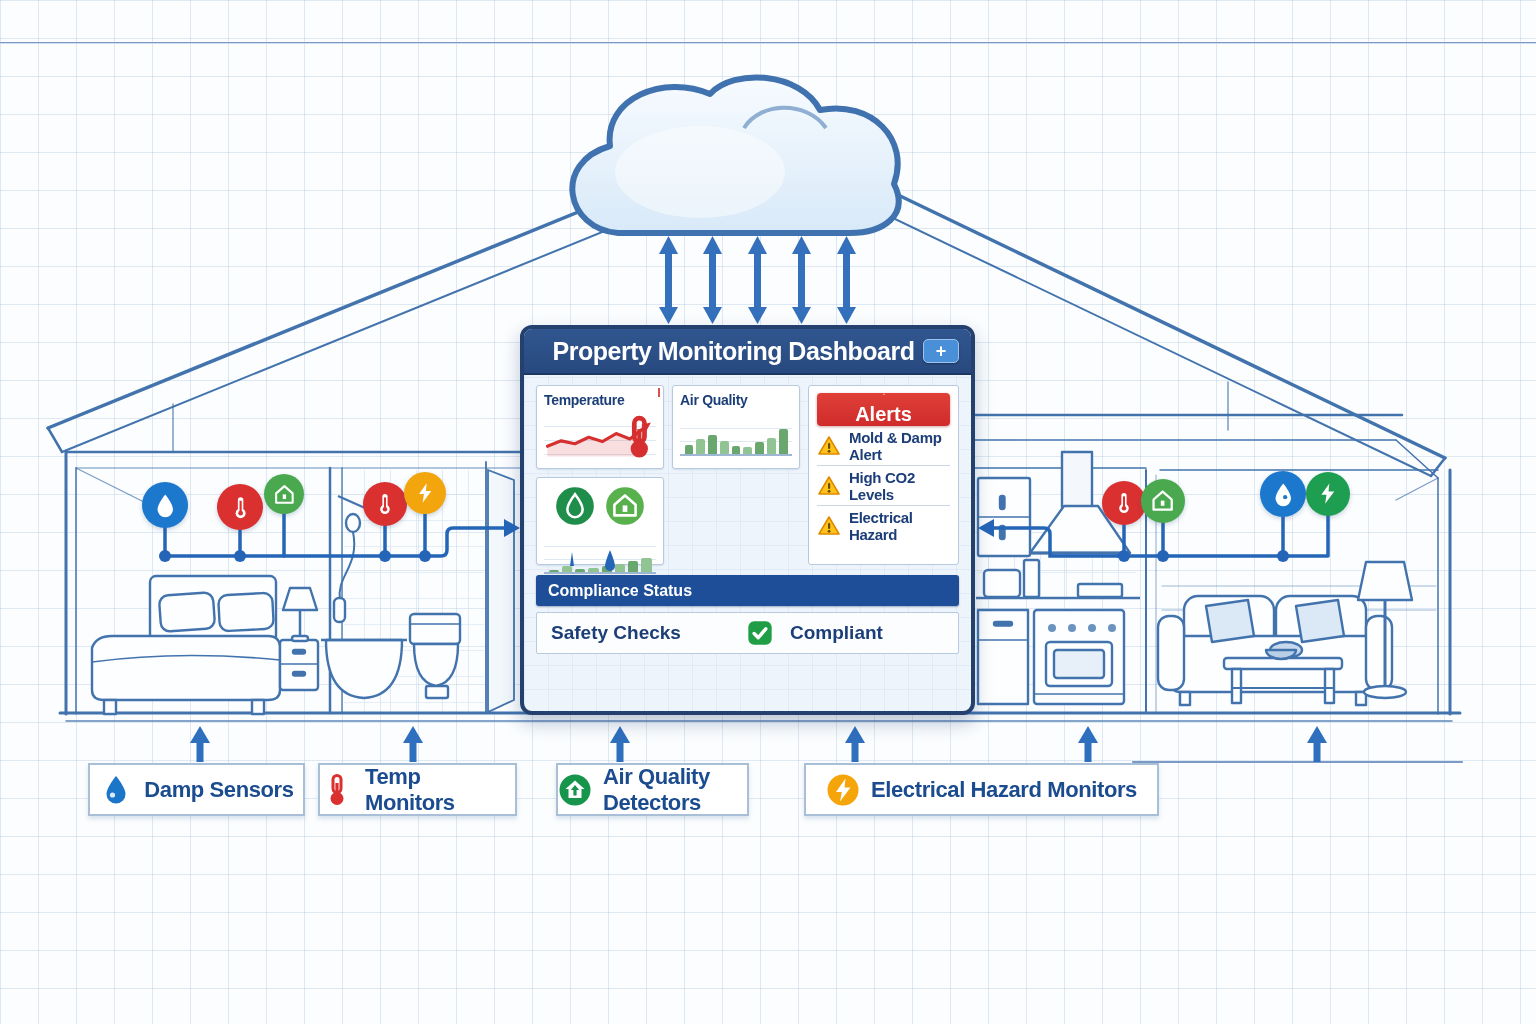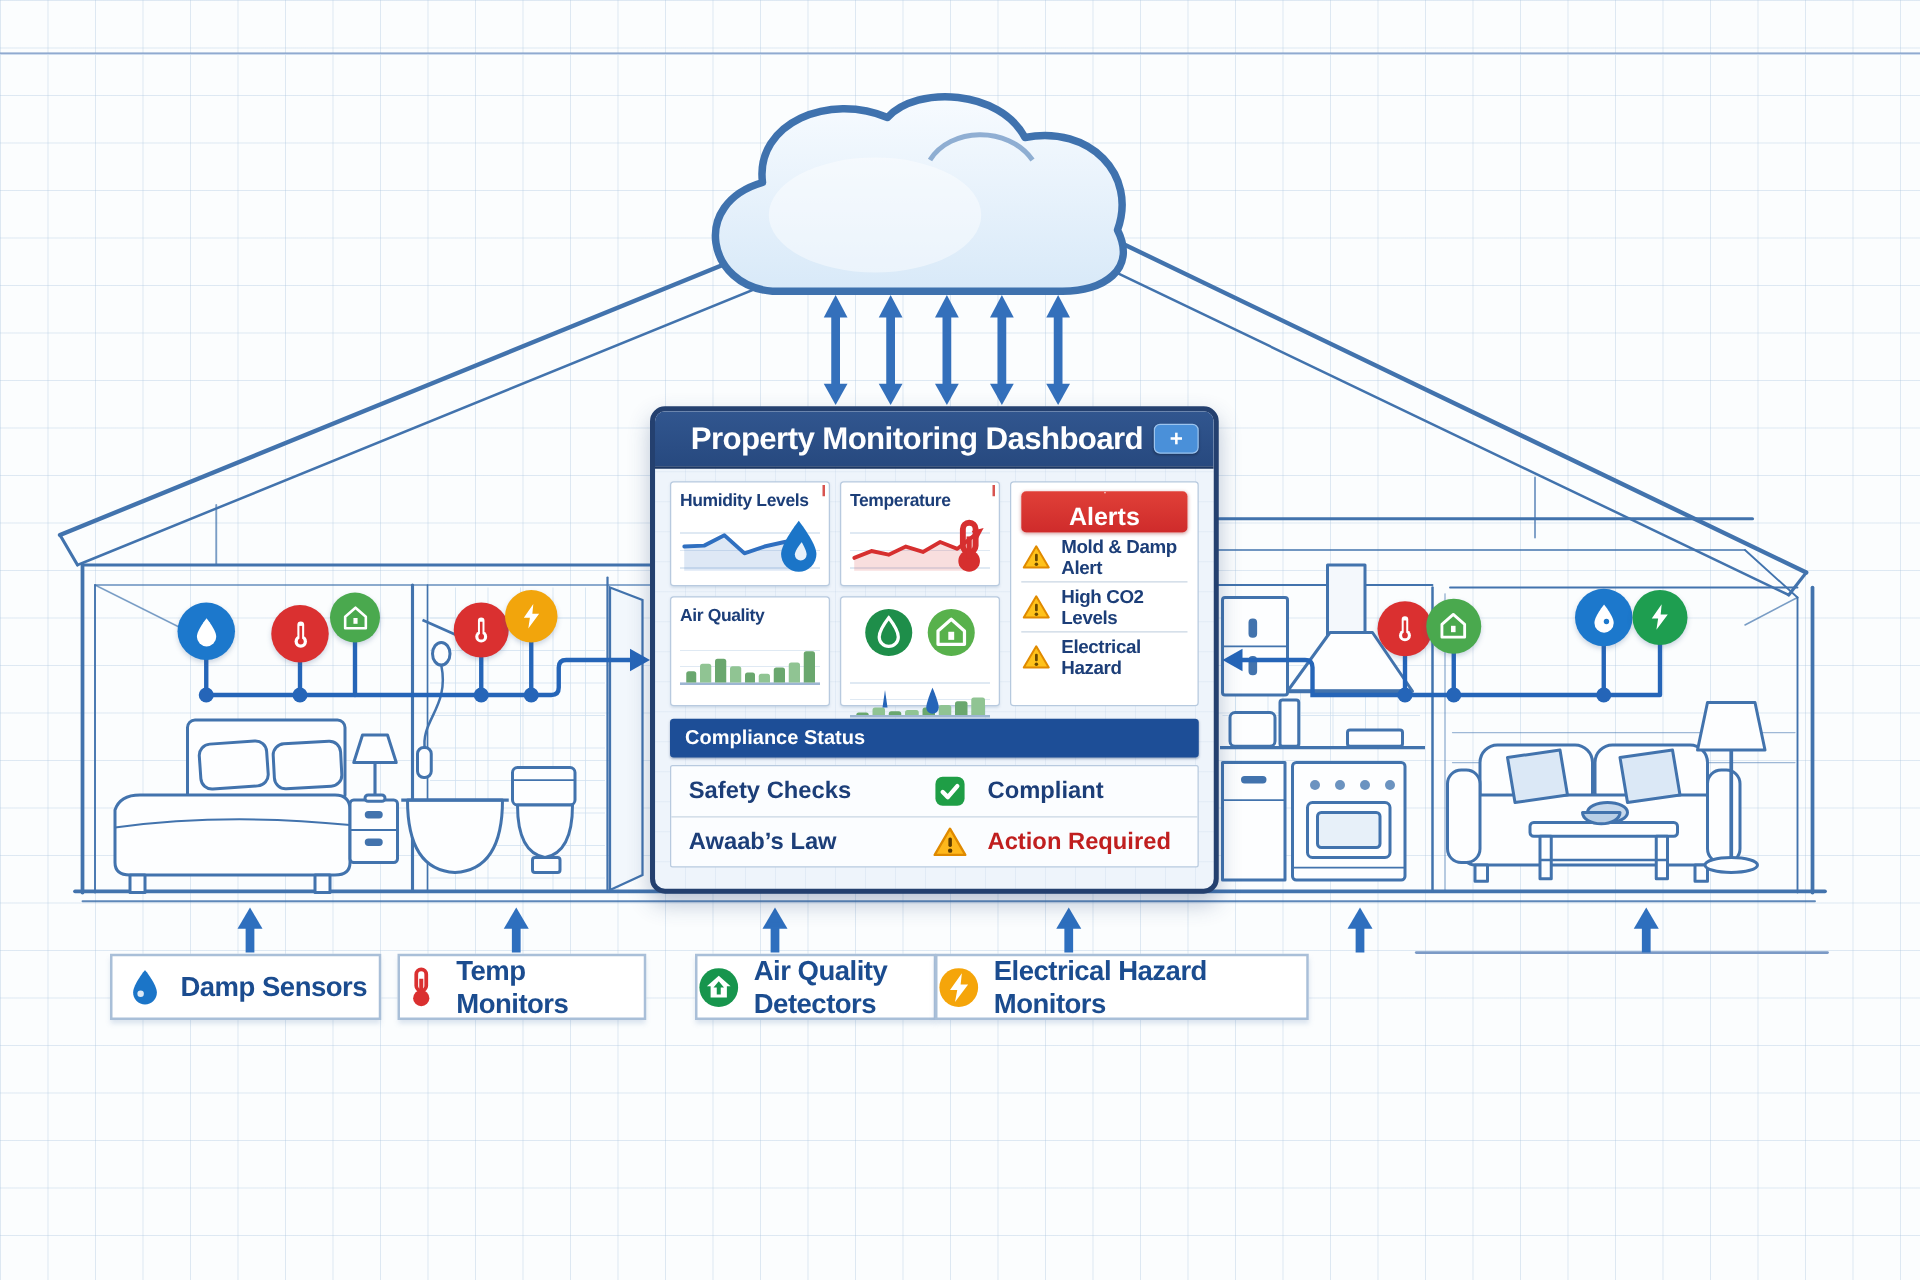--- a/index.html
+++ b/index.html
@@ -377,34 +377,20 @@
   <div class="dash-header">
     <span class="dash-title">Property Monitoring Dashboard</span>
     <button class="add-btn">
       <span>+</span>
     </button>
   </div>
   <div class="dash-body">
     <div class="dash-left">
       <div class="card">
         <span class="corner-tick"></span>
-        <div class="card-title">Humidity Levels</div>
-        <div class="chart-zone">
-          <svg class="spark" id="spark-hum" viewBox="0 0 100 38" preserveAspectRatio="none">
-              <polygon points="3,36 3.0,20.0 17.3,19.4 31.7,12.5 46.0,24.5 60.3,20.0 74.7,17.0 89.0,14.6 89,36" fill="rgba(47,111,192,0.16)"></polygon>
-              <polyline points="3.0,20.0 17.3,19.4 31.7,12.5 46.0,24.5 60.3,20.0 74.7,17.0 89.0,14.6" fill="none" stroke="#2f6fc0" stroke-width="2.6" stroke-linejoin="round" stroke-linecap="round"></polyline>
-            </svg>
-          <svg class="big-icon" viewBox="0 0 24 28">
-            <path d="M12 1 C12 1 3 12.5 3 18 a9 9 0 0 0 18 0 C21 12.5 12 1 12 1 Z" fill="#1b75c8"></path>
-            <path d="M13.5 12 C13.5 12 10 16 10 18.2 a3 3 0 0 0 6 0 C16 16 13.5 12 13.5 12 Z" fill="#fff" opacity=".9"></path>
-          </svg>
-        </div>
-      </div>
-      <div class="card">
-        <span class="corner-tick"></span>
         <div class="card-title">Temperature</div>
         <div class="chart-zone">
           <svg class="spark" id="spark-temp" viewBox="0 0 100 38" preserveAspectRatio="none">
               <polygon points="3,36 3.0,27.5 15.3,23.0 27.6,25.4 39.9,20.0 52.1,23.6 64.4,17.0 76.7,21.5 89.0,12.5 89,36" fill="rgba(214,47,47,0.16)"></polygon>
               <polyline points="3.0,27.5 15.3,23.0 27.6,25.4 39.9,20.0 52.1,23.6 64.4,17.0 76.7,21.5 89.0,12.5" fill="none" stroke="#d62f2f" stroke-width="2.6" stroke-linejoin="round" stroke-linecap="round"></polyline>
               <polygon points="0,-3.5 8,0 0,3.5" transform="translate(89,12.5) rotate(-36.22494425552031)" fill="#d62f2f"></polygon>
             </svg>
           <svg class="big-icon" viewBox="0 0 24 28">
             <rect x="9" y="2" width="6.5" height="15" rx="3.2" fill="none" stroke="#d62f2f" stroke-width="3"></rect>
             <circle cx="12.2" cy="21.5" r="5.5" fill="#d62f2f"></circle>
@@ -494,29 +480,20 @@
   <div class="comp-header">Compliance Status</div>
   <div class="comp-table">
     <div class="comp-row">
       <span class="comp-label">Safety Checks</span>
       <svg class="comp-icon" viewBox="0 0 24 24">
         <rect x="2" y="2" width="20" height="20" rx="5" fill="#1f9e46"></rect>
         <path d="M7 12.5 L10.5 16 L17 8.5" stroke="#fff" stroke-width="3" fill="none" stroke-linecap="round" stroke-linejoin="round"></path>
       </svg>
       <span class="comp-status">Compliant</span>
     </div>
-    <div class="comp-row warn">
-      <span class="comp-label">Awaab’s Law</span>
-      <svg class="comp-icon" viewBox="0 0 24 24">
-        <path d="M12 2.5 L22.5 20.5 H1.5 Z" fill="#ffb81c" stroke="#df8a00" stroke-width="1.6" stroke-linejoin="round"></path>
-        <rect x="10.9" y="8.5" width="2.4" height="6.5" rx="1.1" fill="#5c3a00"></rect>
-        <circle cx="12.1" cy="17.6" r="1.5" fill="#5c3a00"></circle>
-      </svg>
-      <span class="comp-status">Action Required</span>
-    </div>
   </div>
 </div>
 
 <div class="legend-box" style="left:88px;width:217px">
   <svg viewBox="0 0 34 34">
       <path d="M17 3 C17 3 7.5 14.5 7.5 21 a9.5 9.5 0 0 0 19 0 C26.5 14.5 17 3 17 3 Z" fill="#1b75c8"></path>
       <circle cx="13.5" cy="22" r="2.6" fill="#fff" opacity=".85"></circle>
     </svg>
   <span>Damp Sensors</span>
 </div>
@@ -529,19 +506,19 @@
   <span>Temp Monitors</span>
 </div>
 <div class="legend-box" style="left:556px;width:193px">
   <svg viewBox="0 0 34 34">
       <circle cx="17" cy="17" r="15.5" fill="#17954d"></circle>
       <path d="M17 7.5 L26.5 16 H23.5 V25 H10.5 V16 H7.5 Z" fill="#fff"></path>
       <path d="M17 12 L21.2 17 H18.6 V22.5 H15.4 V17 H12.8 Z" fill="#17954d"></path>
     </svg>
   <span>Air Quality Detectors</span>
 </div>
-<div class="legend-box" style="left:748px;width:299px">
+<div class="legend-box" style="left:804px;width:355px">
   <svg viewBox="0 0 34 34">
       <circle cx="17" cy="17" r="15.5" fill="#f5a50a"></circle>
       <path d="M19.5 5.5 L10 19 H15.8 L14 28.5 L24.5 14.5 H18.5 Z" fill="#fff"></path>
     </svg>
   <span>Electrical Hazard Monitors</span>
 </div>
 
 </body></html>

